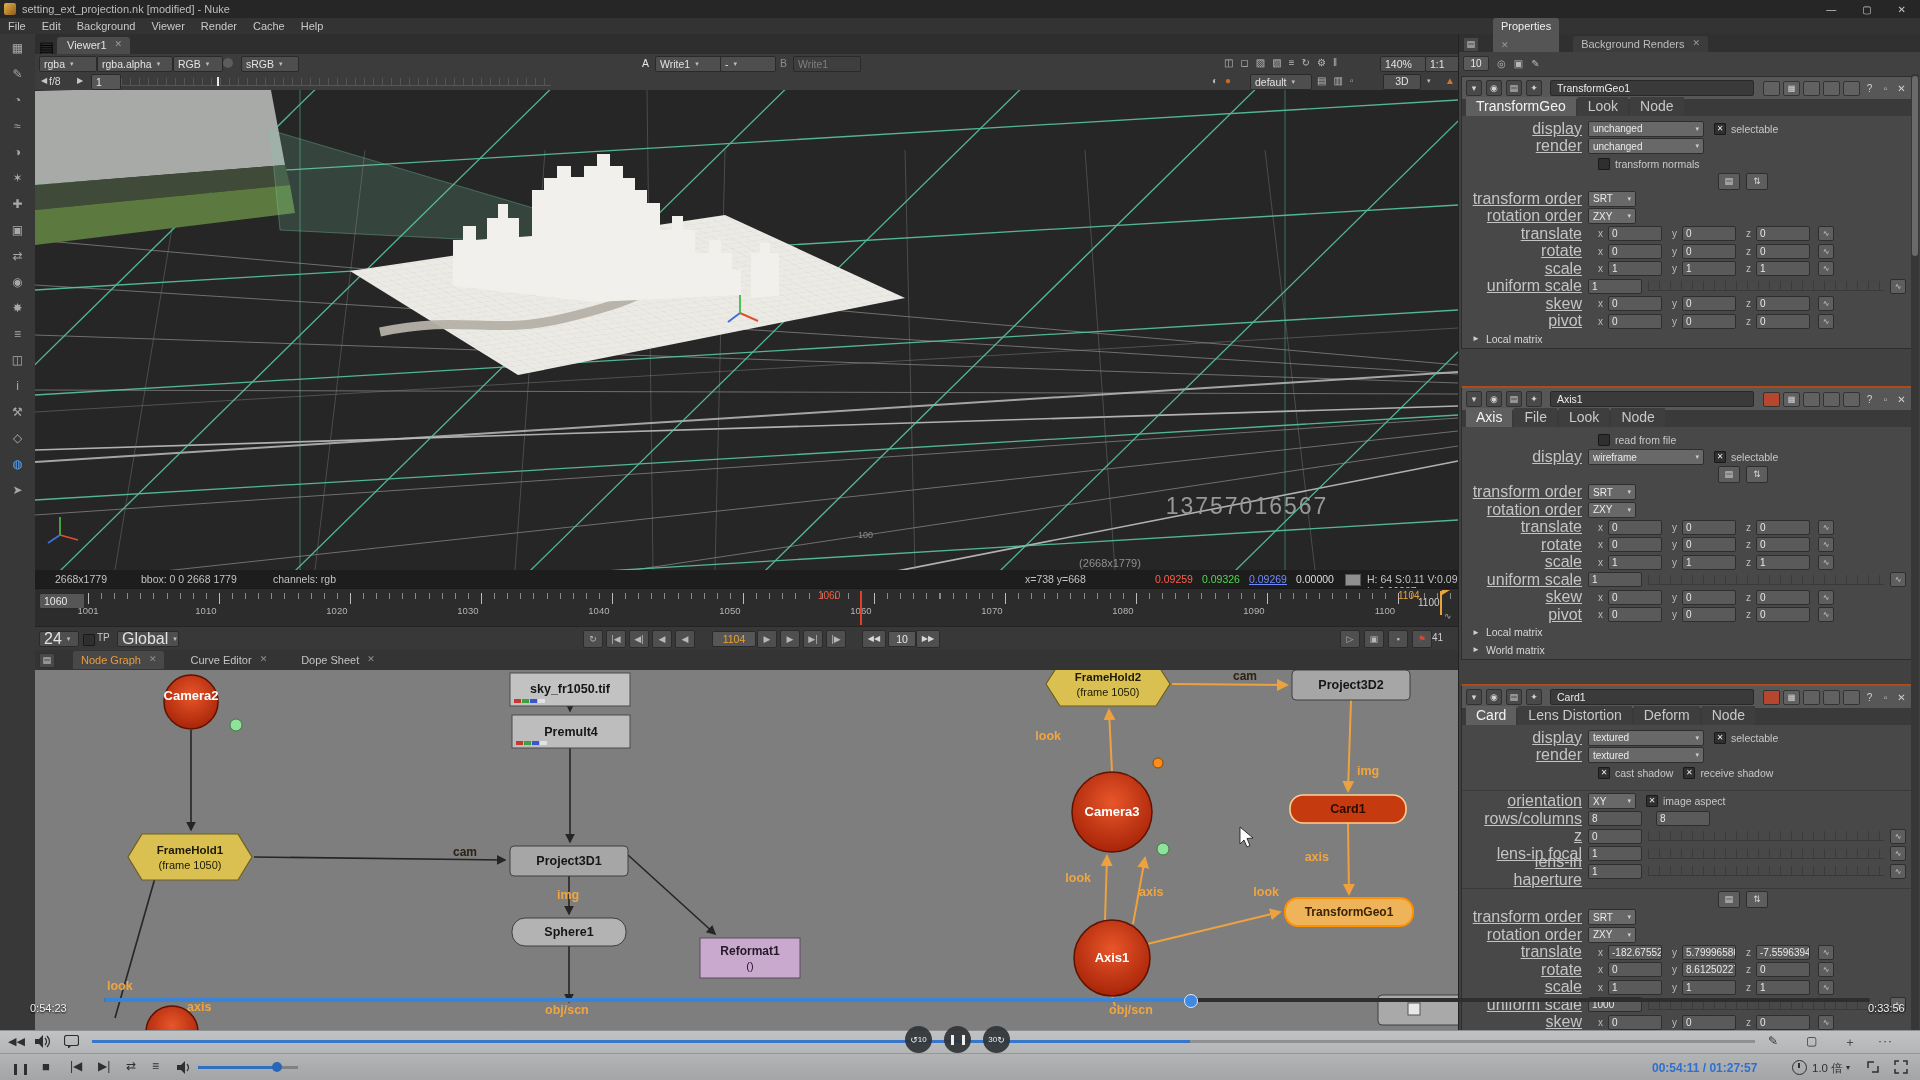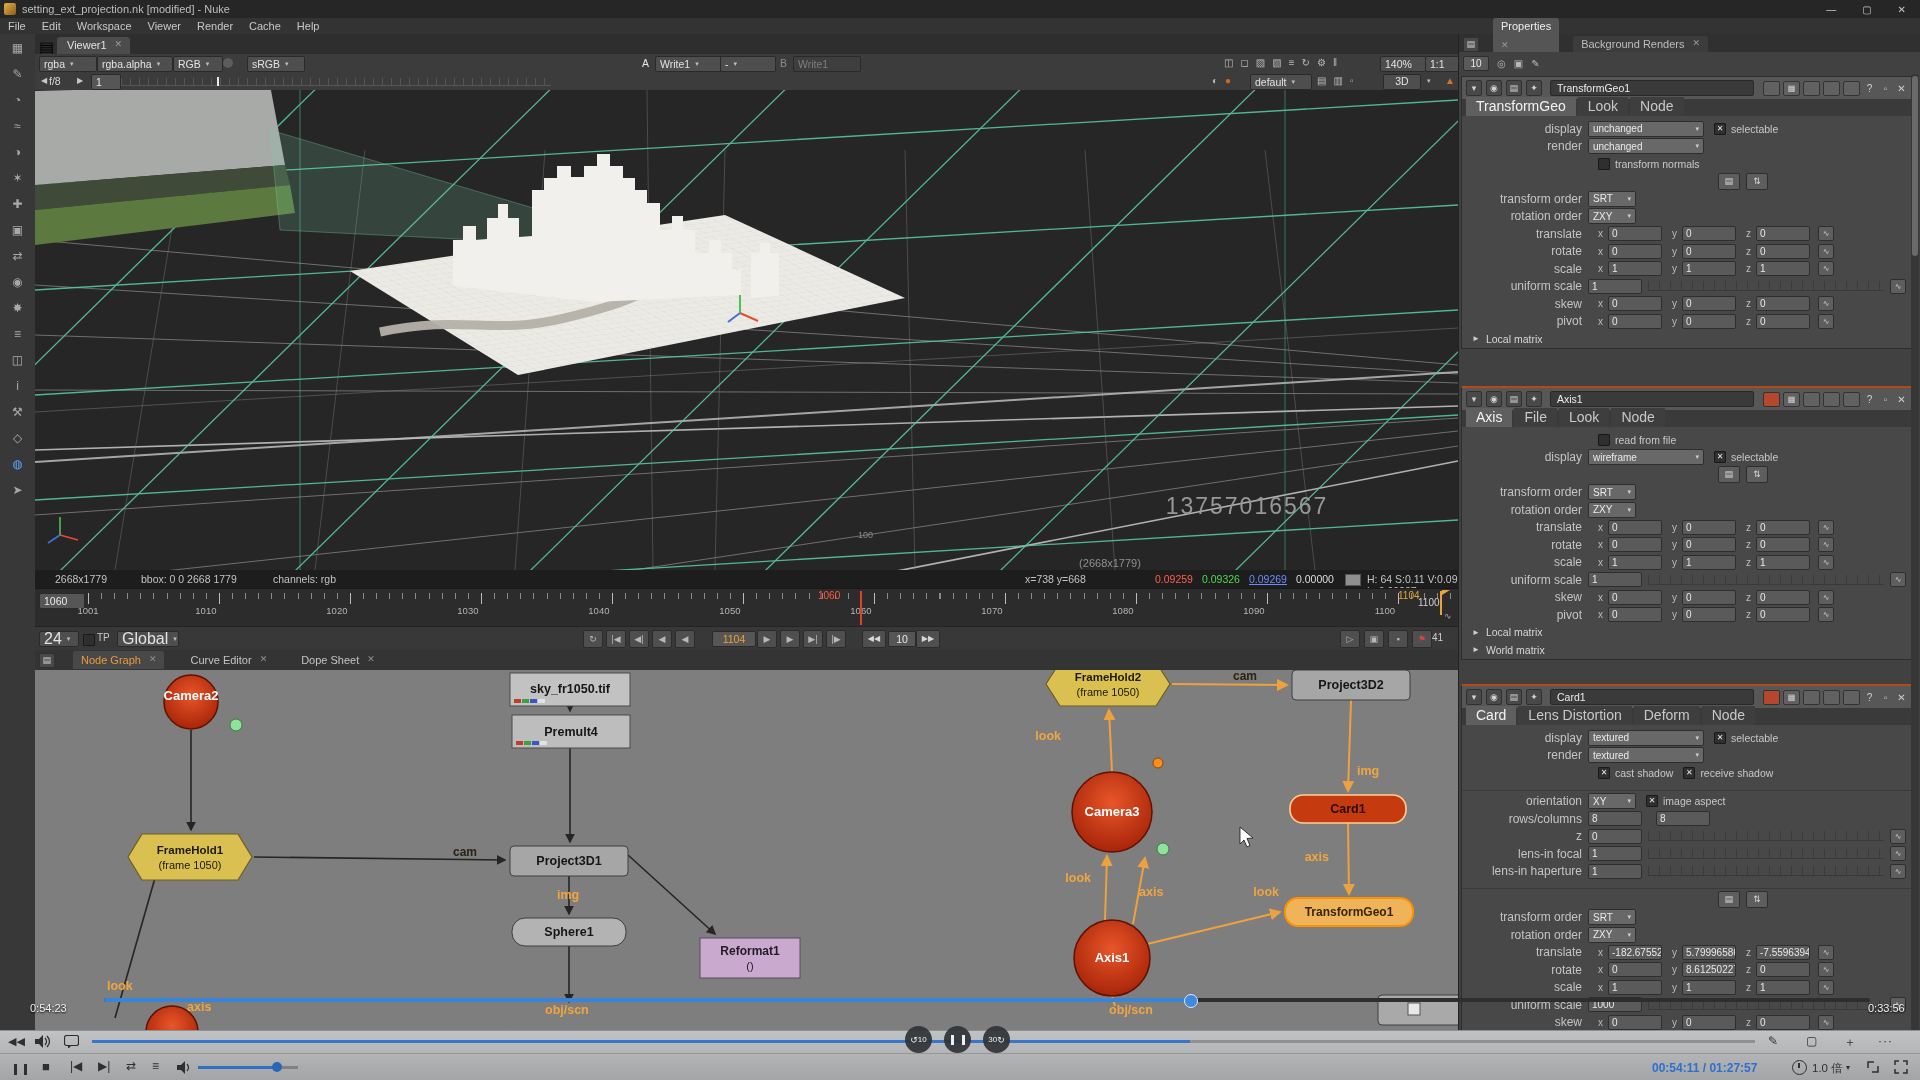--- a/index.html
+++ b/index.html
@@ -67,21 +67,21 @@
   .pbtns{display:flex;gap:3px;margin-left:auto;align-items:center;}
   .bx{width:15px;height:13px;background:#616161;border:1px solid #333;border-radius:2px;font-size:8px;color:#d8d8d8;text-align:center;line-height:13px;}
   .bx.red{background:#b5472e;}
   .phb{color:#d0d0d0;font-size:10px;width:13px;text-align:center;}
   .ptabs{height:17px;background:#3a3a3a;display:flex;align-items:flex-end;padding-left:4px;gap:2px;}
   .ptab{background:#3e3e3e;color:#c8c8c8;font-size:14px;padding:1px 10px 2px;}
   .ptab.act{background:#5f5f5f;color:#f2f2f2;border-radius:2px 2px 0 0;}
   .prows{padding-top:4px;}
   .prow{display:flex;align-items:center;height:17.5px;padding-right:6px;}
   .prow.psep{height:8px;border-bottom:1px solid #3a3a3a;margin-bottom:2px;}
-  .plab{width:120px;text-align:right;margin-right:6px;color:#c4c4c4;font-size:12px;flex:none;}
+  .plab{width:120px;text-align:right;margin-right:6px;color:#c4c4c4;font-size:16px;flex:none;text-decoration:underline;}
   .pfld{width:46px;flex:none;background:#5a5a5a;border:1px solid #2e2e2e;border-radius:2px;color:#e8e8e8;
         font-size:10px;height:13px;line-height:13px;padding:0 3px;white-space:nowrap;overflow:hidden;}
   .axl{width:8px;margin-left:10px;margin-right:2px;color:#bdbdbd;font-size:10px;flex:none;}
   .pdd{background:#686868;border:1px solid #2e2e2e;border-radius:2px;height:14px;display:flex;align-items:center;
        padding:0 4px;gap:6px;color:#eaeaea;font-size:10px;}
   .pdd .arr{color:#cfcfcf;font-size:7px;margin-left:auto;}
   .cb{width:10px;height:10px;background:#2f2f2f;border:1px solid #191919;border-radius:1px;color:#ececec;
       font-size:8px;line-height:10px;text-align:center;margin-left:10px;flex:none;}
   .cblab{color:#c8c8c8;font-size:10.5px;margin-left:5px;}
   .sl{flex:1;height:9px;margin:0 6px;background:repeating-linear-gradient(90deg,#3b3b3b 0 1px,transparent 1px 11px);
@@ -127,21 +127,21 @@
     <span class="winbtns">
         <span class="ic">—</span>
         <span class="ic">▢</span>
         <span class="ic">✕</span>
       </span>
   </div>
 
   <div class="menubar">
       <span class="ic">File</span>
       <span class="ic">Edit</span>
-      <span class="ic">Workspace</span>
+      <span class="ic">Background</span>
       <span class="ic">Viewer</span>
       <span class="ic">Render</span>
       <span class="ic">Cache</span>
       <span class="ic">Help</span>
     </div>
 
   <div class="lefttb">
       <span class="ic">▦</span>
       <span class="ic">✎</span>
       <span class="ic">◔</span>
@@ -177,21 +177,21 @@
       </div>
     <div class="dd" style="left:62px;width:66px;">
         <span>rgba.alpha</span>
         <span class="arr">▾</span>
       </div>
     <div class="dd" style="left:138px;width:40px;">
         <span>RGB</span>
         <span class="arr">▾</span>
       </div>
     <span class="abs" style="left:188px;top:4px;width:10px;height:10px;border-radius:50%;background:#5c5c5c;"></span>
-    <div class="dd" style="left:212px;width:48px;align-items:center;">
+    <div class="dd" style="left:206px;width:48px;align-items:center;">
         <span>sRGB</span>
         <span class="arr">▾</span>
       </div>
     <span class="abs" style="left:607px;top:3px;color:#e6e6e6;">A</span>
     <div class="dd" style="left:620px;width:58px;">
         <span>Write1</span>
         <span class="arr">▾</span>
       </div>
     <div class="dd" style="left:685px;width:46px;">
         <span>-</span>

